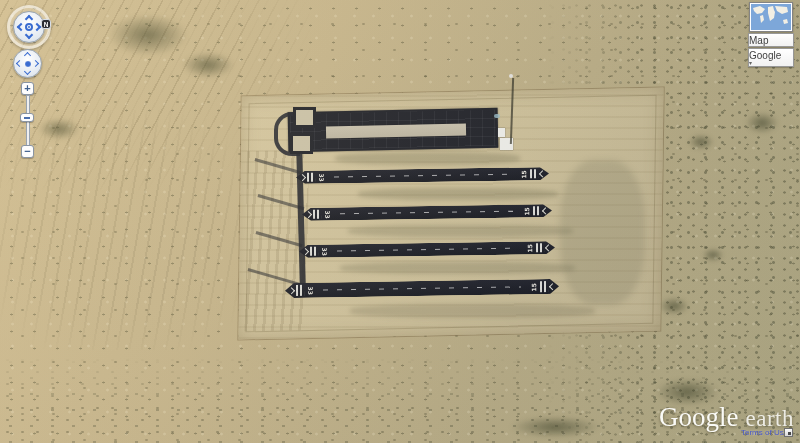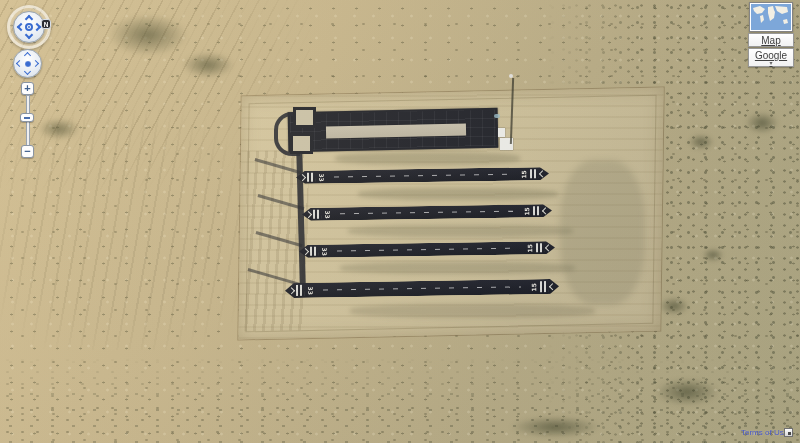--- a/index.html
+++ b/index.html
@@ -130,22 +130,22 @@
     border:1px solid #99a3ae;}
   .zknob{position:absolute;left:20px;top:113px;width:14px;height:9px;border-radius:3px;
     background:#fdfdfd;border:1px solid #8a95a3;box-sizing:border-box;
     box-shadow:0 1px 1px rgba(0,0,0,.25);}
   .zknob::after{content:"";position:absolute;left:3px;top:3px;width:6px;height:1.5px;background:#4a6fae;}
 
   .thumb{position:absolute;left:749px;top:2px;width:44px;height:30px;background:#fff;
     border:1px solid #838383;box-sizing:border-box;padding:1px;box-shadow:0 1px 2px rgba(0,0,0,.25);}
   .thumb svg{display:block;width:40px;height:26px;}
   .ge-btn{position:absolute;left:748px;width:46px;background:linear-gradient(#ffffff,#f1f1f1);
-    border:1px solid #979797;box-sizing:border-box;color:#3f3f3f;text-align:center;
-    font:10px/13px "Liberation Sans",sans-serif;box-shadow:0 1px 1px rgba(0,0,0,.2);text-decoration:underline;}
+    border:1px solid #979797;box-sizing:border-box;color:#3f3f3f;
+    font:10px/13px "Liberation Sans",sans-serif;box-shadow:0 1px 1px rgba(0,0,0,.2);}
   .btn-map{top:33px;height:14px;}
   .btn-photos{top:48px;height:19px;}
   .btn-photos .arr{display:block;font-size:6px;line-height:5px;color:#666;margin-top:-1px;}
 
   .logo{position:absolute;left:659px;top:402px;white-space:nowrap;}
   .logo .g{font-family:"Liberation Serif",serif;font-size:27px;color:#fafaf6;
     text-shadow:0 1px 3px rgba(60,55,35,.6);}
   .logo .e{font-family:"Liberation Serif",serif;font-size:23px;color:rgba(250,250,246,.88);
     margin-left:7px;letter-spacing:.5px;text-shadow:0 1px 3px rgba(60,55,35,.5);}
   .terms{position:absolute;left:741px;top:428px;font-size:8px;color:#4556c9;
@@ -281,16 +281,19 @@
       <path d="M24,2 L36,3 L37,8 L31,10 L26,7 Z" fill="#f2efe4"></path>
       <path d="M32,16 L36,15 L37,19 L33,20 Z" fill="#f2efe4"></path>
     </svg>
   </div>
   <div class="ge-btn btn-map">Map</div>
   <div class="ge-btn btn-photos">
     <span>Google</span>
     <span class="arr">▾</span>
   </div>
 
+  <div class="logo">
+    <span class="g">Google</span><span class="e">earth</span>
+  </div>
   <a class="terms" href="#">Terms of Use</a>
   <div class="expand"></div>
 
 </div>
 
 </body></html>

